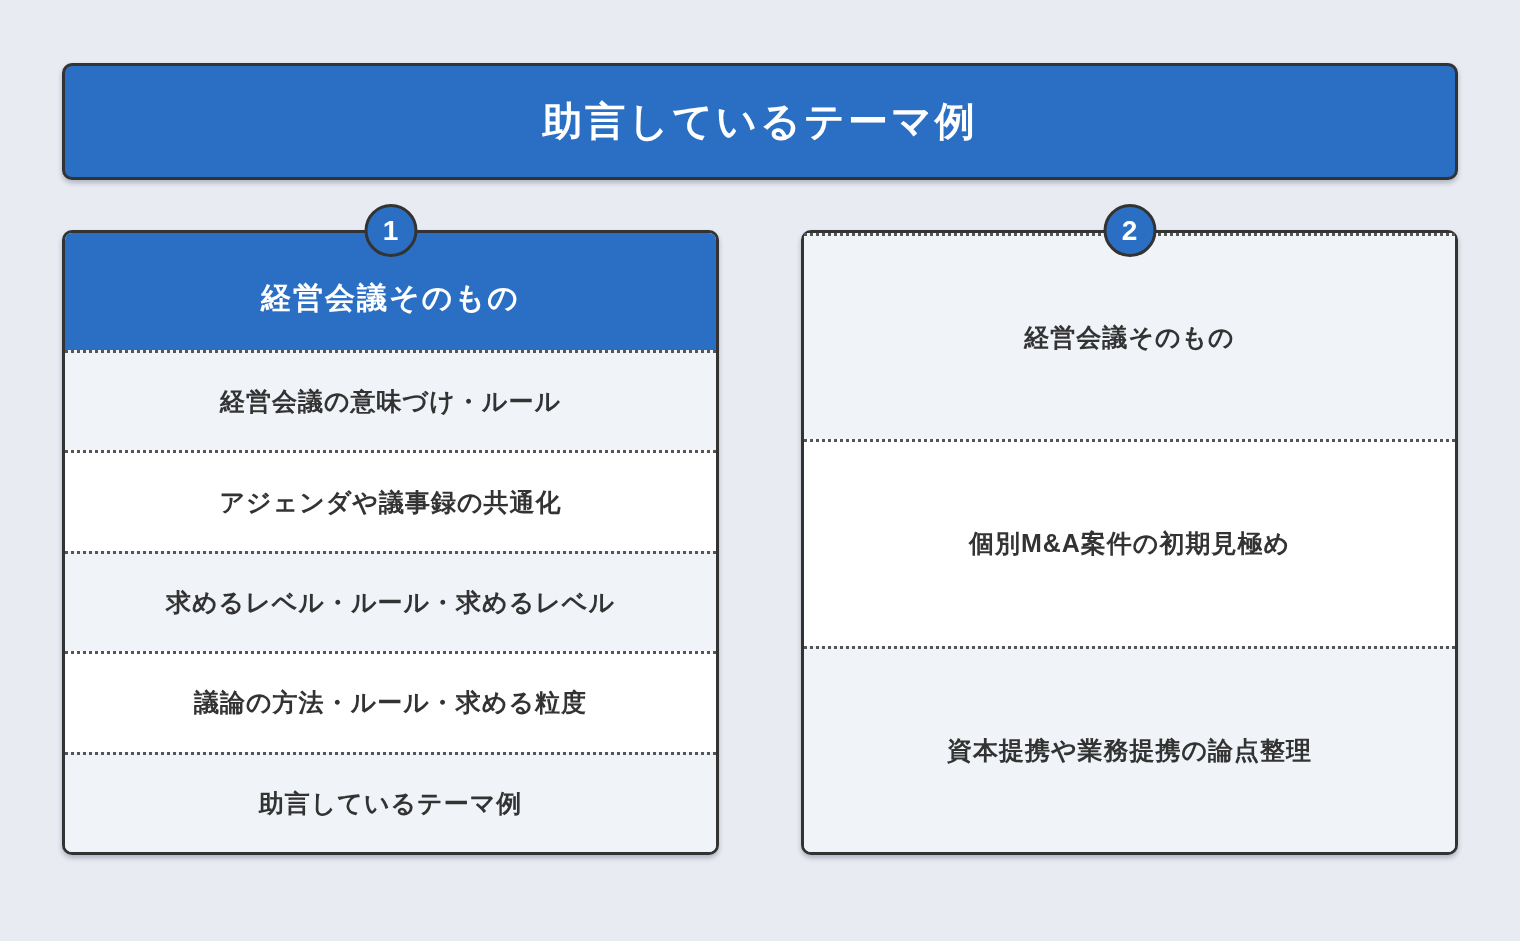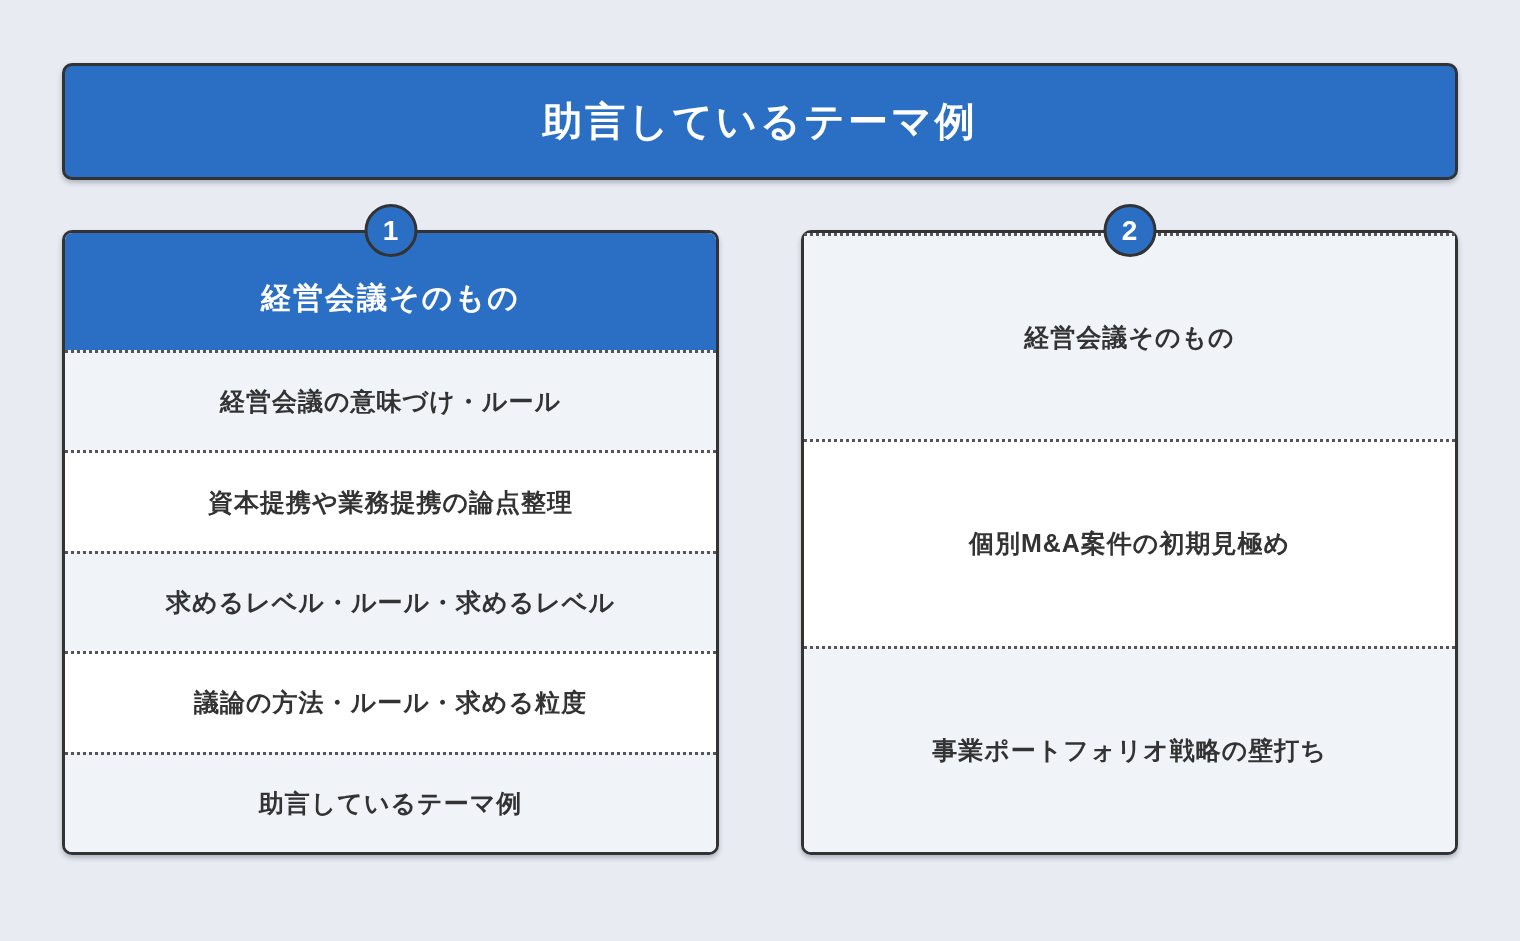--- a/index.html
+++ b/index.html
@@ -93,31 +93,31 @@
 
   <section class="card left">
     <div class="badge">
       <span>1</span>
     </div>
     <header class="card-header">
       <span>経営会議そのもの</span>
     </header>
     <ul class="card-list">
       <li class="row">経営会議の意味づけ・ルール</li>
-      <li class="row">資本提携や業務提携の論点整理</li>
+      <li class="row">アジェンダや議事録の共通化</li>
       <li class="row">求めるレベル・ルール・求めるレベル</li>
       <li class="row">議論の方法・ルール・求める粒度</li>
       <li class="row">助言しているテーマ例</li>
     </ul>
   </section>
 
   <section class="card right">
     <div class="badge">
       <span>2</span>
     </div>
     <ul class="card-list">
       <li class="row">経営会議そのもの</li>
       <li class="row">個別M&amp;A案件の初期見極め</li>
-      <li class="row">事業ポートフォリオ戦略の壁打ち</li>
+      <li class="row">資本提携や業務提携の論点整理</li>
     </ul>
   </section>
 
 </div>
 
 </body></html>

